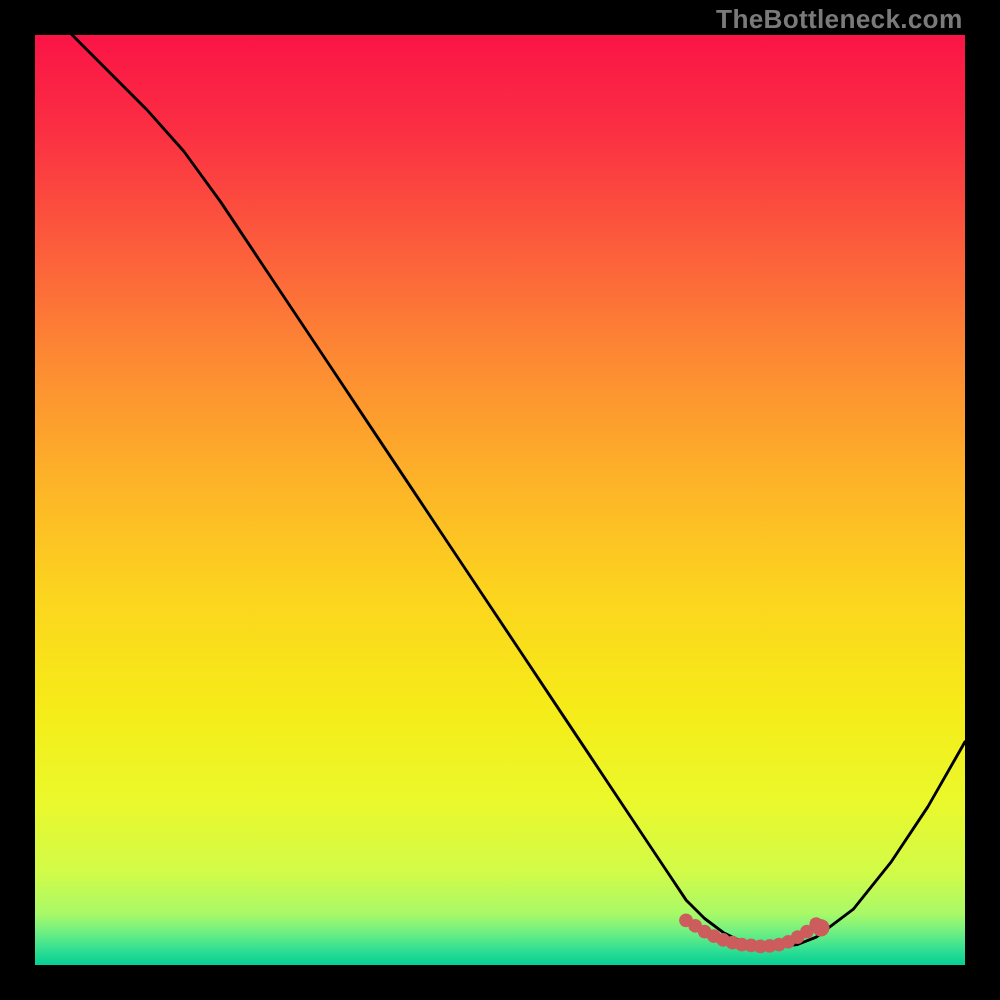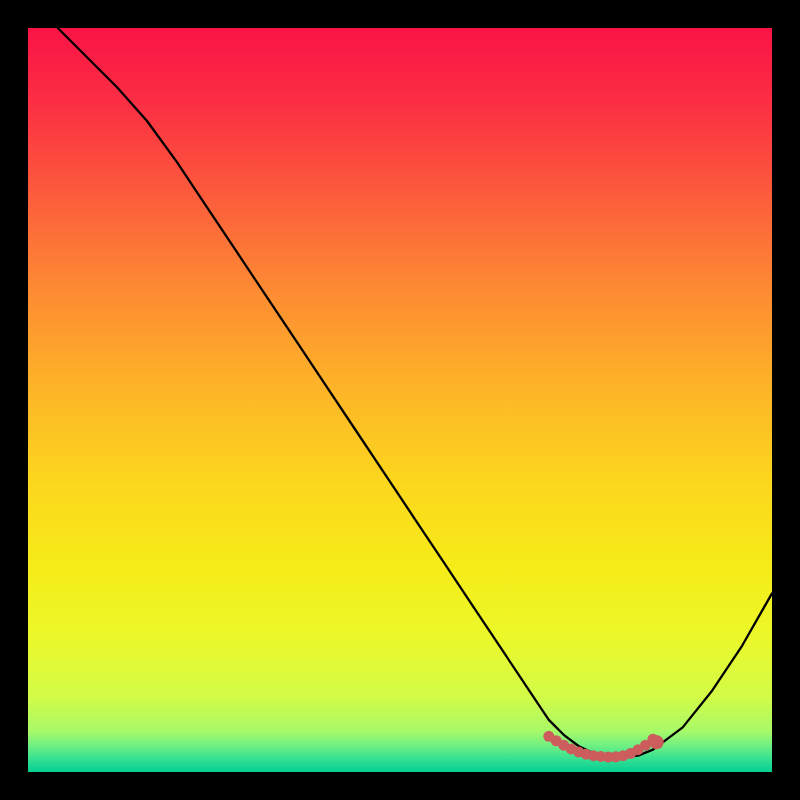--- a/index.html
+++ b/index.html
@@ -37,20 +37,21 @@
     letter-spacing: 0.2px;
   }
   svg {
     display: block;
   }
 </style>
 </head>
 <body>
 
 <div class="frame">
+  <div class="watermark">TheBottleneck.com</div>
   <div class="plot-area">
     <svg id="chart-svg" width="744" height="744" viewBox="0 0 744 744">
       <defs>
         <linearGradient id="bg-grad" x1="0" y1="0" x2="0" y2="1">
             <stop offset="0.00%" stop-color="#FA1446"></stop>
             <stop offset="10.00%" stop-color="#FB2E43"></stop>
             <stop offset="22.00%" stop-color="#FC5A3C"></stop>
             <stop offset="35.00%" stop-color="#FD8A33"></stop>
             <stop offset="48.00%" stop-color="#FDB328"></stop>
             <stop offset="60.00%" stop-color="#FCD41E"></stop>

